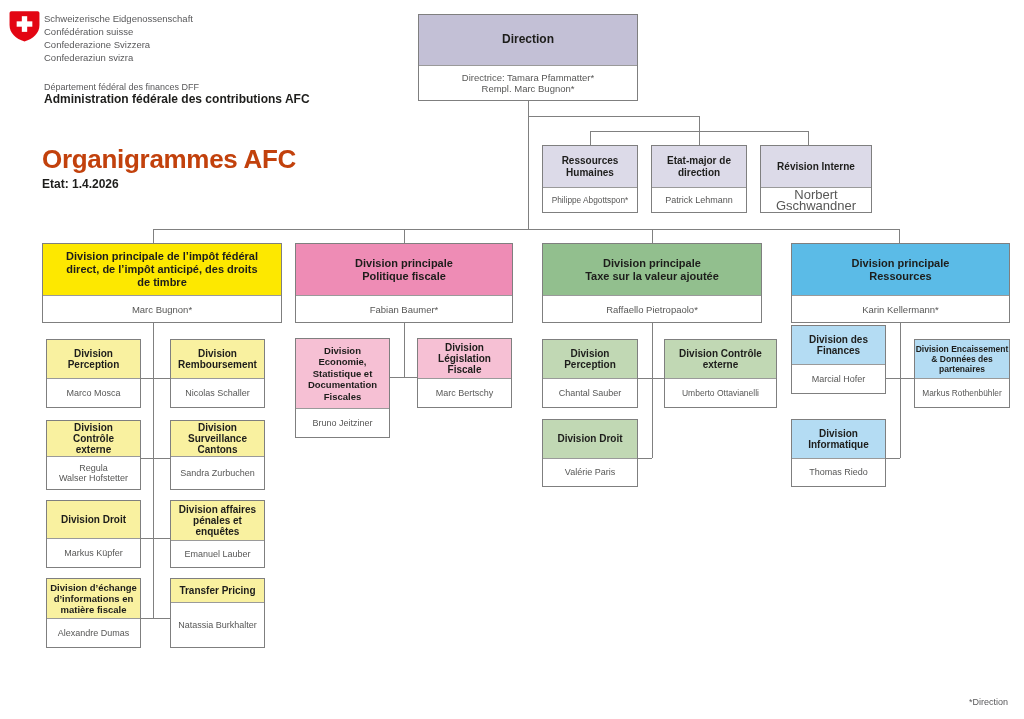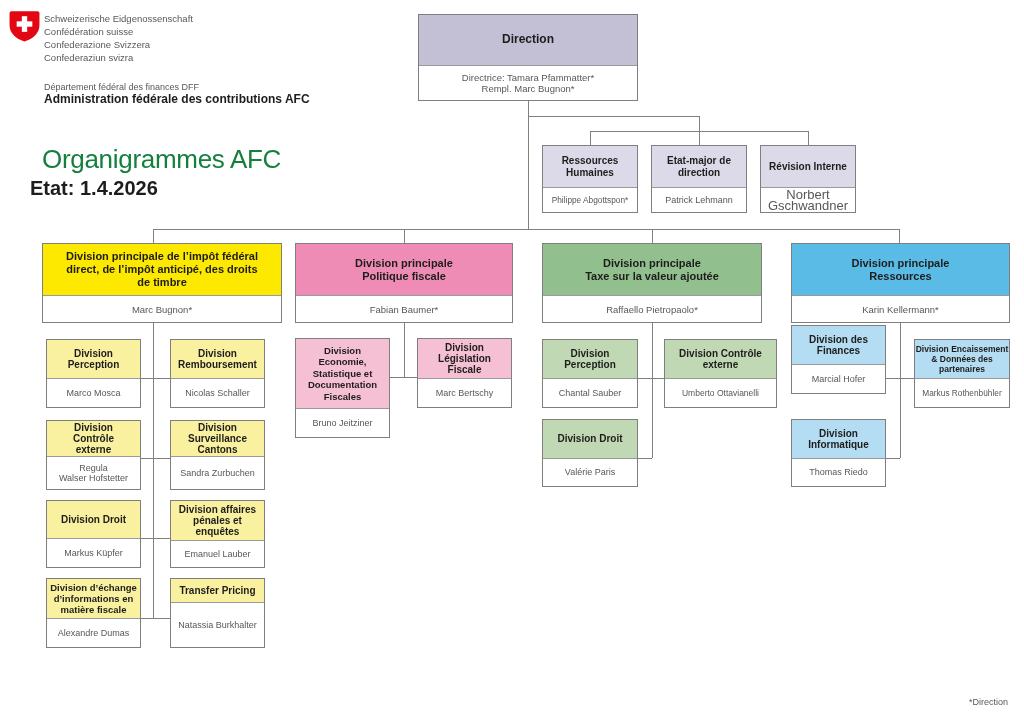--- a/index.html
+++ b/index.html
@@ -5,22 +5,22 @@
   html,body{margin:0;padding:0;background:#fff;}
   .page{
     position:relative;width:1024px;height:719px;background:#ffffff;overflow:hidden;
     font-family:"Liberation Sans", sans-serif;color:#1d1d1b;
   }
   .abs{position:absolute;}
   
   .conf-lines{left:44px;top:12px;font-size:9.5px;line-height:13px;color:#58585a;white-space:pre-line;}
   .dept{left:44px;top:81px;font-size:9px;line-height:12px;color:#58585a;}
   .office{left:44px;top:93px;font-size:12px;line-height:12px;color:#1d1d1b;font-weight:bold;}
-  .title{left:42px;top:144px;font-size:26px;font-weight:normal;color:#15803d;letter-spacing:-0.3px;}
-  .date{left:30px;top:177px;font-size:20px;font-weight:bold;color:#1d1d1b;}
+  .title{left:42px;top:144px;font-size:26px;font-weight:bold;color:#c2410c;letter-spacing:-0.3px;}
+  .date{left:42px;top:177px;font-size:12px;font-weight:bold;color:#1d1d1b;}
   .footnote{right:16px;top:697px;font-size:9px;color:#58585a;}
   
   .box{
     position:absolute;border:1px solid #7f7f7f;background:#fff;
     display:flex;flex-direction:column;box-sizing:border-box;text-align:center;
   }
   .bh{
     flex:0 0 auto;display:flex;align-items:center;justify-content:center;
     font-weight:bold;white-space:pre-line;line-height:11.5px;font-size:10px;
     border-bottom:1px solid #9a9a9a;box-sizing:border-box;color:#1d1d1b;
@@ -86,21 +86,21 @@
   <div class="box" style="left:542px;top:145px;width:96px;height:68px;">
     <div class="bh" style="height: 42px; background-color: rgb(220, 218, 232);">Ressources
 Humaines</div>
     <div class="bn" style="font-size:8.3px;">Philippe Abgottspon*</div>
   </div>
   <div class="box" style="left:651px;top:145px;width:96px;height:68px;">
     <div class="bh" style="height: 42px; background-color: rgb(220, 218, 232);">Etat-major de
 direction</div>
     <div class="bn">Patrick Lehmann</div>
   </div>
-  <div class="box" style="left:760px;top:145px;width:96px;height:68px;">
+  <div class="box" style="left:760px;top:145px;width:112px;height:68px;">
     <div class="bh" style="height: 42px; background-color: rgb(220, 218, 232);">Révision Interne</div>
     <div class="bn" style="font-size:13px;">Norbert Gschwandner</div>
   </div>
 
   <div class="box" style="left:42px;top:243px;width:240px;height:80px;">
     <div class="bh" style="height: 52px; font-size: 11px; line-height: 13px; background-color: rgb(253, 232, 0);">Division principale de l’impôt fédéral
 direct, de l’impôt anticipé, des droits
 de timbre</div>
     <div class="bn" style="font-size:9.5px;">Marc Bugnon*</div>
   </div>

